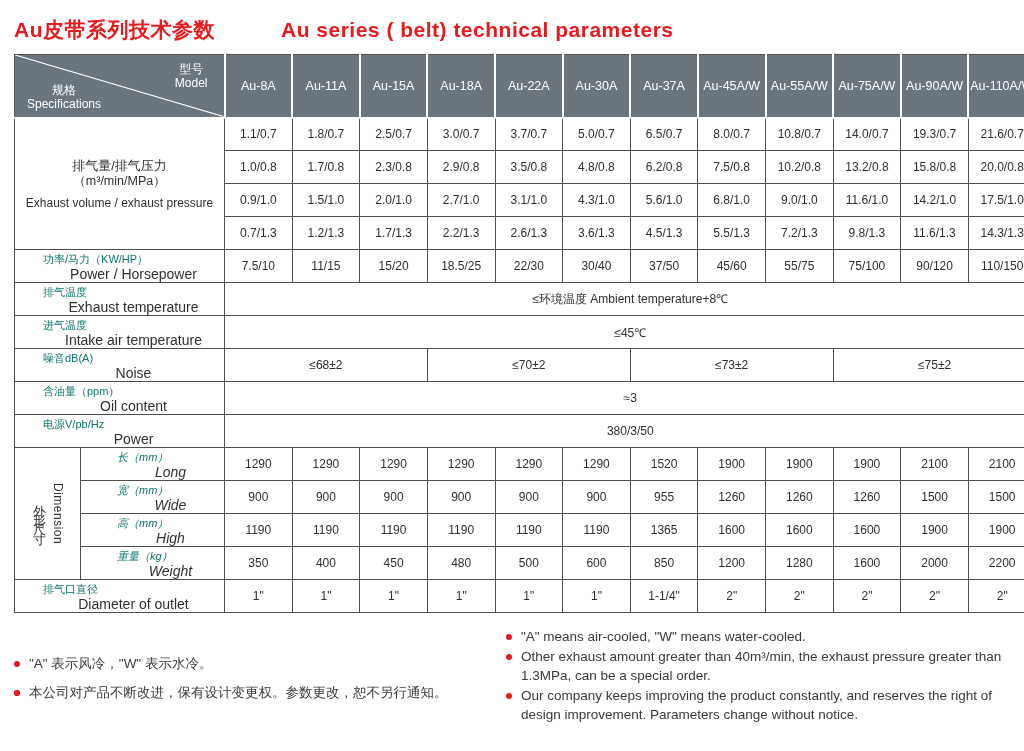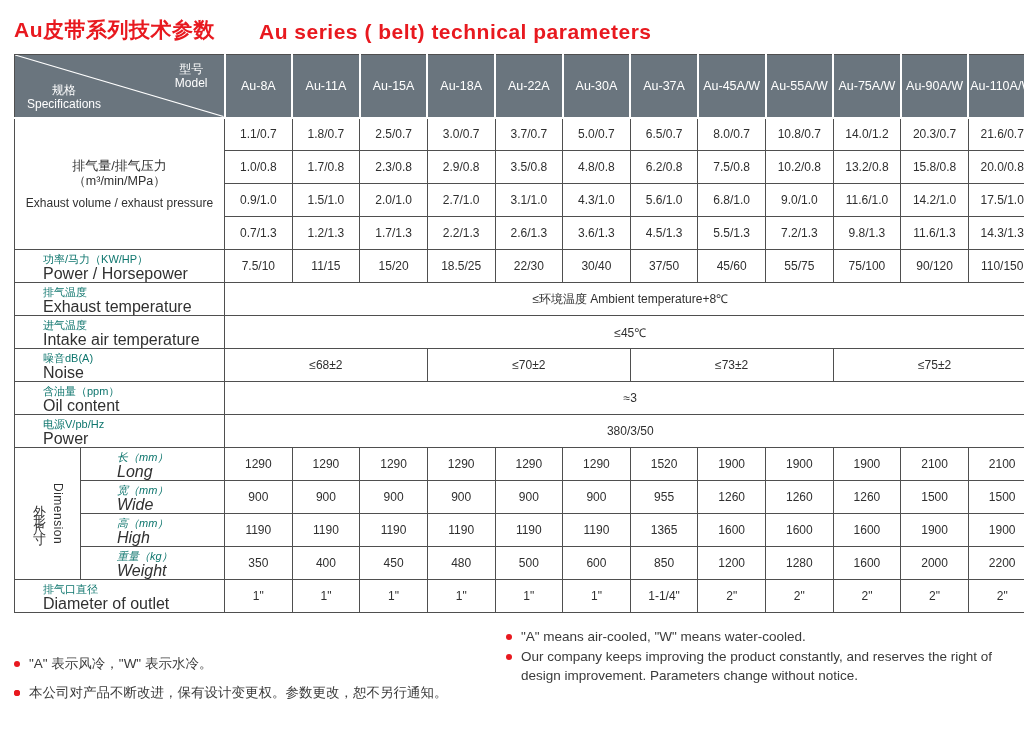--- a/index.html
+++ b/index.html
@@ -2,21 +2,21 @@
 <html><head>
 <meta charset="utf-8">
 <style>
   * { margin:0; padding:0; box-sizing:border-box; }
   html,body { background:#fff; }
   .page {
     width:1024px; height:751px; background:#fff; position:relative;
     font-family:"Liberation Sans", sans-serif; color:#303030; overflow:hidden;
   }
   
-  .titles { display:flex; align-items:flex-end; gap:44px; padding:16px 0 0 14px; }
+  .titles { display:flex; align-items:center; gap:66px; padding:16px 0 0 14px; }
   .title-zh, .title-en { color:#e8191f; font-size:21px; font-weight:700; letter-spacing:0.5px; }
   
   table.params {
     border-collapse:collapse; table-layout:fixed;
     width:1024px; margin:10px 0 0 14px;
     border:1px solid #4f4f4f;
   }
   col.c-a { width:66px; } col.c-b { width:144px; }
   tr.head { height:63px; }
   tr.head th, tr.head td {
@@ -33,21 +33,21 @@
   }
   th { border:1px solid #4f4f4f; background:#fff; font-weight:400; vertical-align:middle; }
   
   svg.diag { position:absolute; left:0; top:0; width:100%; height:100%; }
   .corner-top { position:absolute; top:7px; right:16px; text-align:center; line-height:14px; font-size:12px; }
   .corner-bot { position:absolute; bottom:6px; left:12px; text-align:center; line-height:14px; font-size:12px; }
   
   th.lbl { text-align:left; padding-left:28px; }
   th.sublbl { text-align:left; padding-left:36px;font-style:italic; }
   .lz { font-size:11px; line-height:15px; color:#0f766e; }
-  .le { font-size:16px; line-height:14px; color:#303030; }
+  .le { font-size:14px; line-height:14px; color:#303030;text-align:center; }
   
   th.big-lbl { text-align:center; }
   .bx1 { font-size:13px; line-height:16px; }
   .bx2 { font-size:12.5px; line-height:15px; }
   .bx3 { font-size:12px; line-height:14px; margin-top:7px; }
   
   th.vcell { text-align:center; }
   .vwrap { display:flex; justify-content:center; align-items:center; gap:3px; }
   .vzh { writing-mode:vertical-rl; text-orientation:upright; font-size:13px; letter-spacing:9px; }
   .ven { writing-mode:vertical-rl; font-size:12px; letter-spacing:0.5px; }
@@ -118,22 +118,22 @@
       </th>
     <td class="val">1.1/0.7</td>
           <td class="val">1.8/0.7</td>
           <td class="val">2.5/0.7</td>
           <td class="val">3.0/0.7</td>
           <td class="val">3.7/0.7</td>
           <td class="val">5.0/0.7</td>
           <td class="val">6.5/0.7</td>
           <td class="val">8.0/0.7</td>
           <td class="val">10.8/0.7</td>
-          <td class="val">14.0/1.2</td>
-          <td class="val">20.3/0.7</td>
+          <td class="val">14.0/0.7</td>
+          <td class="val">19.3/0.7</td>
           <td class="val">21.6/0.7</td>
         </tr>
     <tr class="r">
           <td class="val">1.0/0.8</td>
           <td class="val">1.7/0.8</td>
           <td class="val">2.3/0.8</td>
           <td class="val">2.9/0.8</td>
           <td class="val">3.5/0.8</td>
           <td class="val">4.8/0.8</td>
           <td class="val">6.2/0.8</td>
@@ -335,17 +335,18 @@
     </table>
 
   <div class="notes">
     <ul class="notes-zh">
       <li><span class="bullet"></span><span>"A" 表示风冷，"W" 表示水冷。</span></li>
       <li><span class="bullet"></span></li>
       <li><span class="bullet"></span><span>本公司对产品不断改进，保有设计变更权。参数更改，恕不另行通知。</span></li>
     </ul>
     <ul class="notes-en">
       <li><span class="bullet"></span><span>"A" means air-cooled, "W" means water-cooled.</span></li>
+      <li><span class="bullet"></span><span>Other exhaust amount greater than 40m³/min, the exhaust pressure greater than 1.3MPa, can be a special order.</span></li>
       <li><span class="bullet"></span><span>Our company keeps improving the product constantly, and reserves the right of design improvement. Parameters change without notice.</span></li>
     </ul>
   </div>
 
 </div>
 
 </body></html>

